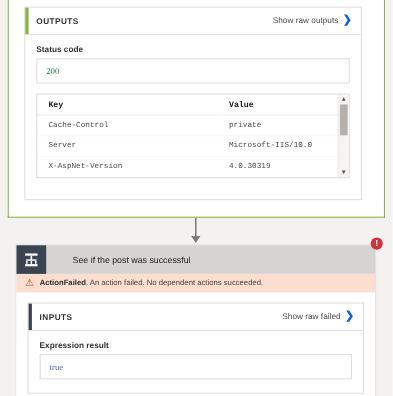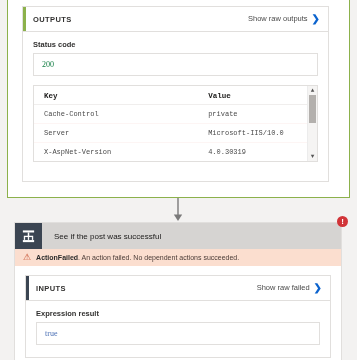--- a/index.html
+++ b/index.html
@@ -101,21 +101,21 @@
   
   .action{
     position:absolute;left:14px;top:222px;width:328px;
     border:1px solid #e1dfdd;background:#ffffff;box-sizing:border-box;
   }
   .action-head{display:flex;align-items:stretch;height:26px;background:#d6d4d2;}
   .action-icon{
     width:27px;background:#3b4552;display:flex;align-items:center;justify-content:center;
   }
   .action-name{
-    flex:1;display:flex;align-items:center;padding-left:12px;
+    flex:1;display:flex;align-items:center;padding-left:24px;
     font-size:8px;color:#1b1a19;
   }
   .action-dur{
     width:28px;display:flex;align-items:center;justify-content:center;
     font-size:7.5px;color:#3b3a39;background:#cfcdcb;
   }
   .err-badge{
     position:absolute;right:-7px;top:-7px;width:11px;height:11px;border-radius:50%;
     background:#d13438;color:#ffffff;font-size:8px;font-weight:bold;
     display:flex;align-items:center;justify-content:center;line-height:1;

